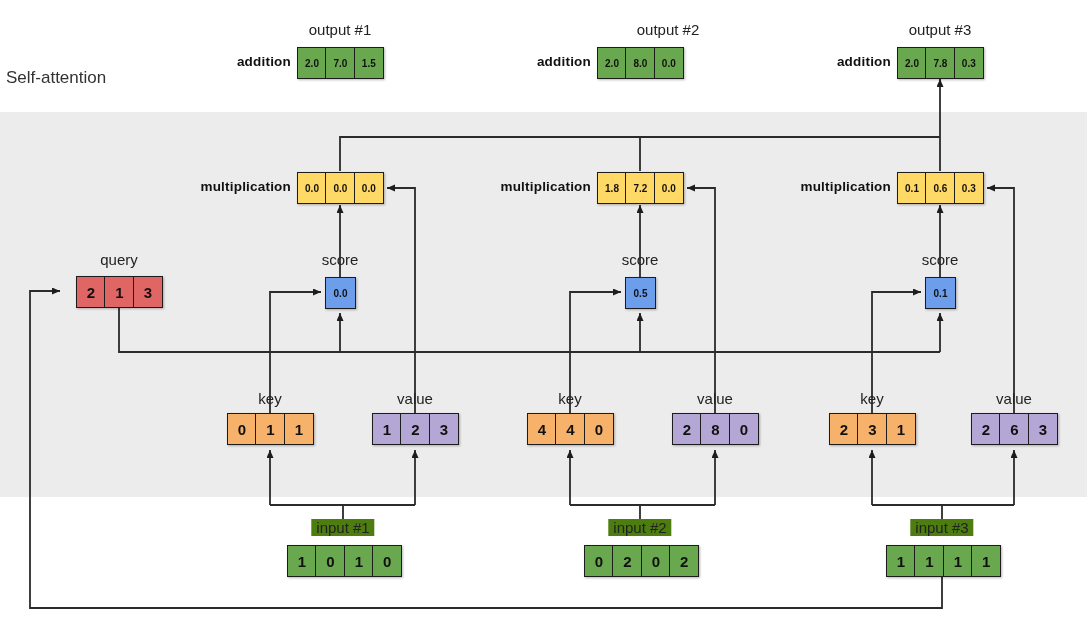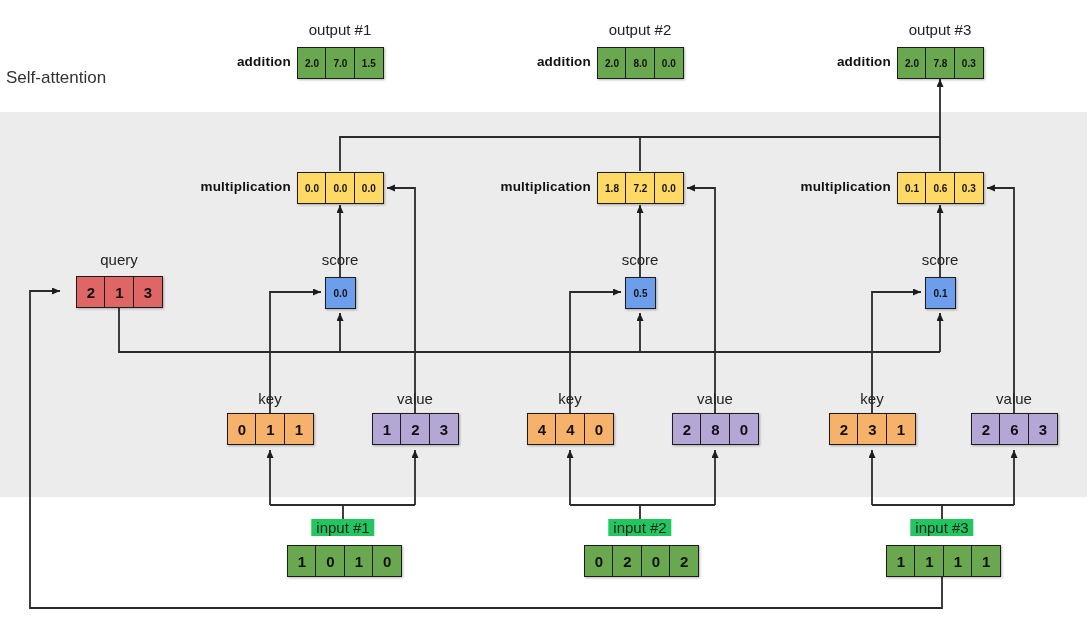--- a/index.html
+++ b/index.html
@@ -3,21 +3,21 @@
 <meta charset="utf-8">
 <style>
   html,body{margin:0;padding:0;background:#fff;}
   #canvas{
     position:relative;width:1087px;height:626px;background:#ffffff;
     font-family:"Liberation Sans",sans-serif;overflow:hidden;
   }
   .band{position:absolute;left:0;top:112px;width:1087px;height:385px;background:#ececec;}
   svg.wires{position:absolute;left:0;top:0;width:1087px;height:626px;}
   .lbl{position:absolute;font-size:15px;color:#222;transform:translateX(-50%);white-space:nowrap;}
-  .lbl.bg{background:#22c55e;padding:0 5px;}
+  .lbl.bg{background:#4d7c0f;padding:0 5px;}
   .ttl{position:absolute;font-size:17px;color:#333;white-space:nowrap;}
   .blabel{position:absolute;font-size:13.5px;font-weight:bold;color:#111;
     transform:translateX(-100%);white-space:nowrap;letter-spacing:.2px;}
   .cells{position:absolute;display:flex;filter:drop-shadow(1px 1.5px 1px rgba(0,0,0,.28));}
   .cell{width:28px;height:30px;border:1.6px solid #1c1c1c;margin-left:-1.6px;
     display:flex;align-items:center;justify-content:center;
     font-weight:bold;color:#111;box-sizing:content-box;}
   .cell:first-child{margin-left:0;}
   .big{font-size:15px;}
   .sm{font-size:10px;}
@@ -108,21 +108,21 @@
     <div class="cell big">3</div>
   </div>
   <div class="lbl bg" style="left:343px;top:519px">input #1</div>
   <div class="cells green" style="left:287px;top:545px">
     <div class="cell big">1</div>
     <div class="cell big">0</div>
     <div class="cell big">1</div>
     <div class="cell big">0</div>
   </div>
 
-  <div class="lbl" style="left:640px;top:21px">output #2</div>
+  <div class="lbl" style="left:668px;top:21px">output #2</div>
   <div class="blabel" style="left:591px;top:54px">addition</div>
   <div class="cells green" style="left:597px;top:47px">
     <div class="cell sm">2.0</div>
     <div class="cell sm">8.0</div>
     <div class="cell sm">0.0</div>
   </div>
   <div class="blabel" style="left:591px;top:179px">multiplication</div>
   <div class="cells yellow" style="left:597px;top:172px">
     <div class="cell sm">1.8</div>
     <div class="cell sm">7.2</div>

